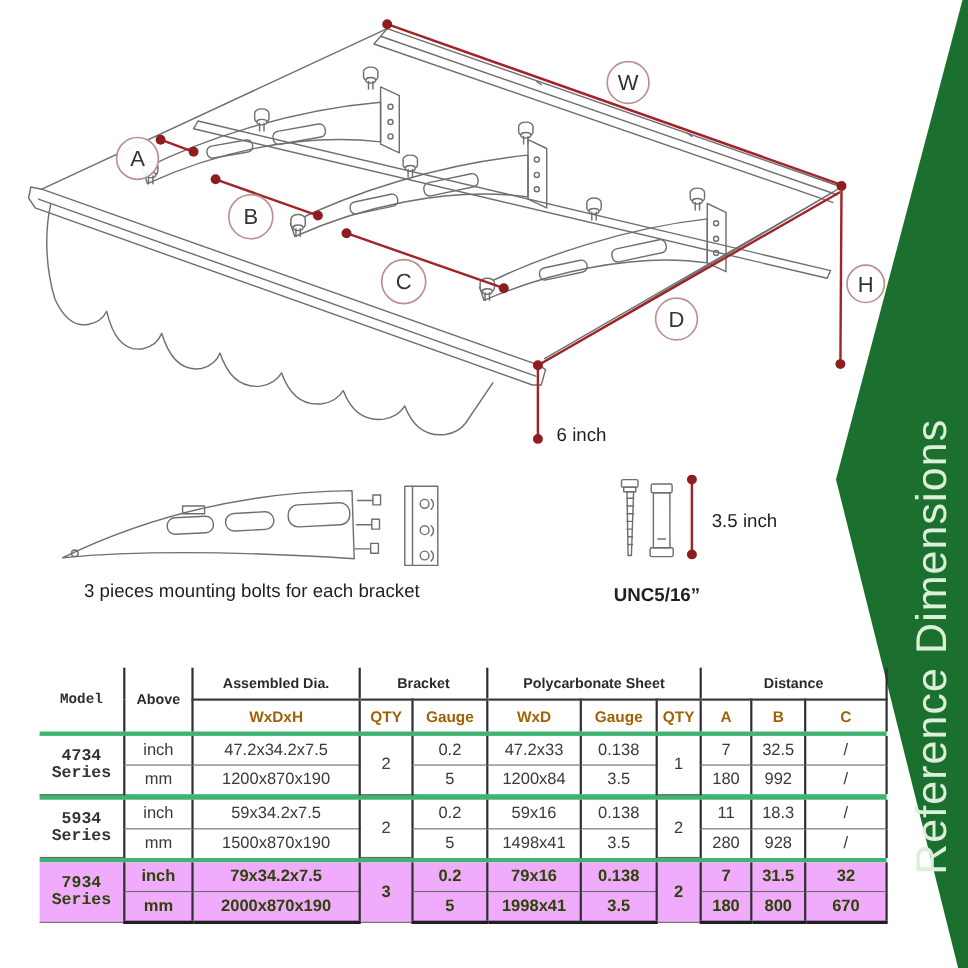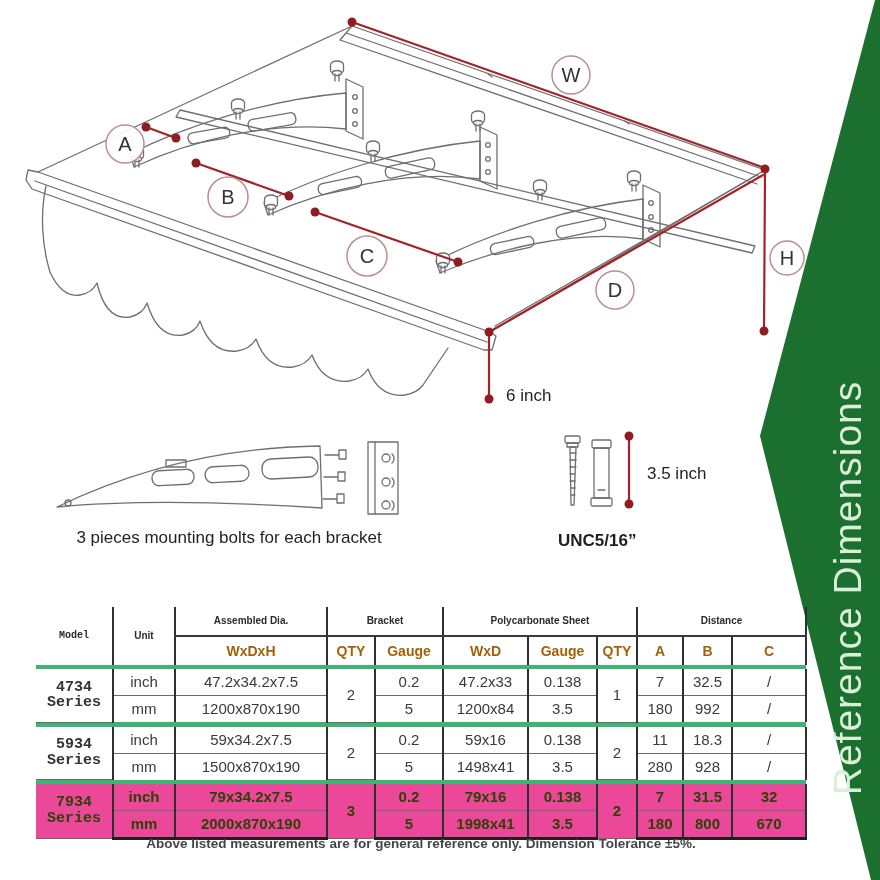--- a/index.html
+++ b/index.html
@@ -10,28 +10,28 @@
   #diagram-svg{position:absolute;left:0;top:0;}
   .flag-label{position:absolute;left:848px;top:588px;transform:translate(-50%,-50%) rotate(-90deg);
       white-space:nowrap;font-size:39px;font-weight:400;color:#dcefd8;letter-spacing:1px;}
   
   .spec-table{position:absolute;left:36px;top:607px;border-collapse:collapse;table-layout:fixed;
       font-family:"Liberation Sans",sans-serif;}
   .spec-table td{border-left:2px solid #2f2f2f;text-align:center;vertical-align:middle;
       padding:0;font-size:15px;color:#3a3a3a;line-height:1.05;}
   .spec-table td.c0{border-left:none;font-family:Liberation Mono, monospace;}
   .spec-table td.rt{border-right:2px solid #2f2f2f;}
-  .spec-table tr.h1 td{height:28px;font-weight:700;font-size:10px;color:#2b2b2b;}
+  .spec-table tr.h1 td{height:28px;font-weight:700;font-size:13px;color:#2b2b2b;}
   .spec-table tr.h2 td{height:28px;font-weight:700;font-size:14px;color:#a16207;}
   .spec-table tr.h1 td.grp{border-bottom:2px solid #3a3a3a;}
   .spec-table tr.data td{height:26px;}
   .spec-table tr.rinch td{border-bottom:1.5px solid #6b6b6b;}
   .spec-table td.model{font-weight:700;font-size:15px;color:#333;}
   .spec-table tr.sep td{border:none;height:4px;background:#3eb373;}
-  .spec-table tr.hl td{background:#ec4899;color:#2c4207;font-weight:700;}
+  .spec-table tr.hl td{background:#f0abfc;color:#2c4207;font-weight:700;}
   .spec-table tr.bb td{border-bottom:3px solid #1f1f1f;}
   .footnote{position:absolute;left:36px;top:836px;width:770px;text-align:center;
       font-size:13.5px;font-weight:700;color:#454545;}
   
   .ln{stroke:#6f6f6f;stroke-width:1.3;fill:none;stroke-linecap:round;stroke-linejoin:round;}
   .lnf{stroke:#6f6f6f;stroke-width:1.3;fill:#ffffff;stroke-linejoin:round;}
   .red{stroke:#a32428;stroke-width:2.2;fill:none;stroke-linecap:round;}
   .dot{fill:#8f1d20;stroke:none;}
   .lblc{fill:#ffffff;fill-opacity:.92;stroke:#bb8f8f;stroke-width:1.5;}
   .lblt{font-family:"Liberation Sans",sans-serif;font-size:20px;fill:#333;}
@@ -200,21 +200,21 @@
         <col style="width:85px">
         <col style="width:69px">
         <col style="width:40px">
       <col style="width:46px">
         <col style="width:49px">
         <col style="width:74px">
     </colgroup>
     <tbody>
         <tr class="h1">
       <td class="c0 model" rowspan="2">Model</td>
-      <td rowspan="2">Unit</td>
+      <td rowspan="2">Above</td>
       <td class="grp">Assembled Dia.</td>
       <td class="grp" colspan="2">Bracket</td>
       <td class="grp" colspan="3">Polycarbonate Sheet</td>
       <td class="grp rt" colspan="3">Distance</td>
     </tr>
     <tr class="h2">
       <td>WxDxH</td>
       <td>QTY</td>
       <td>Gauge</td>
       <td>WxD</td>
@@ -310,14 +310,13 @@
       <td>5</td>
       <td>1998x41</td>
       <td>3.5</td>
       <td>180</td>
       <td>800</td>
       <td class="rt">670</td>
     </tr>
   </tbody>
     </table>
 
-  <div class="footnote">Above listed measurements are for general reference only. Dimension Tolerance ±5%.</div>
 </div>
 
 </body></html>

